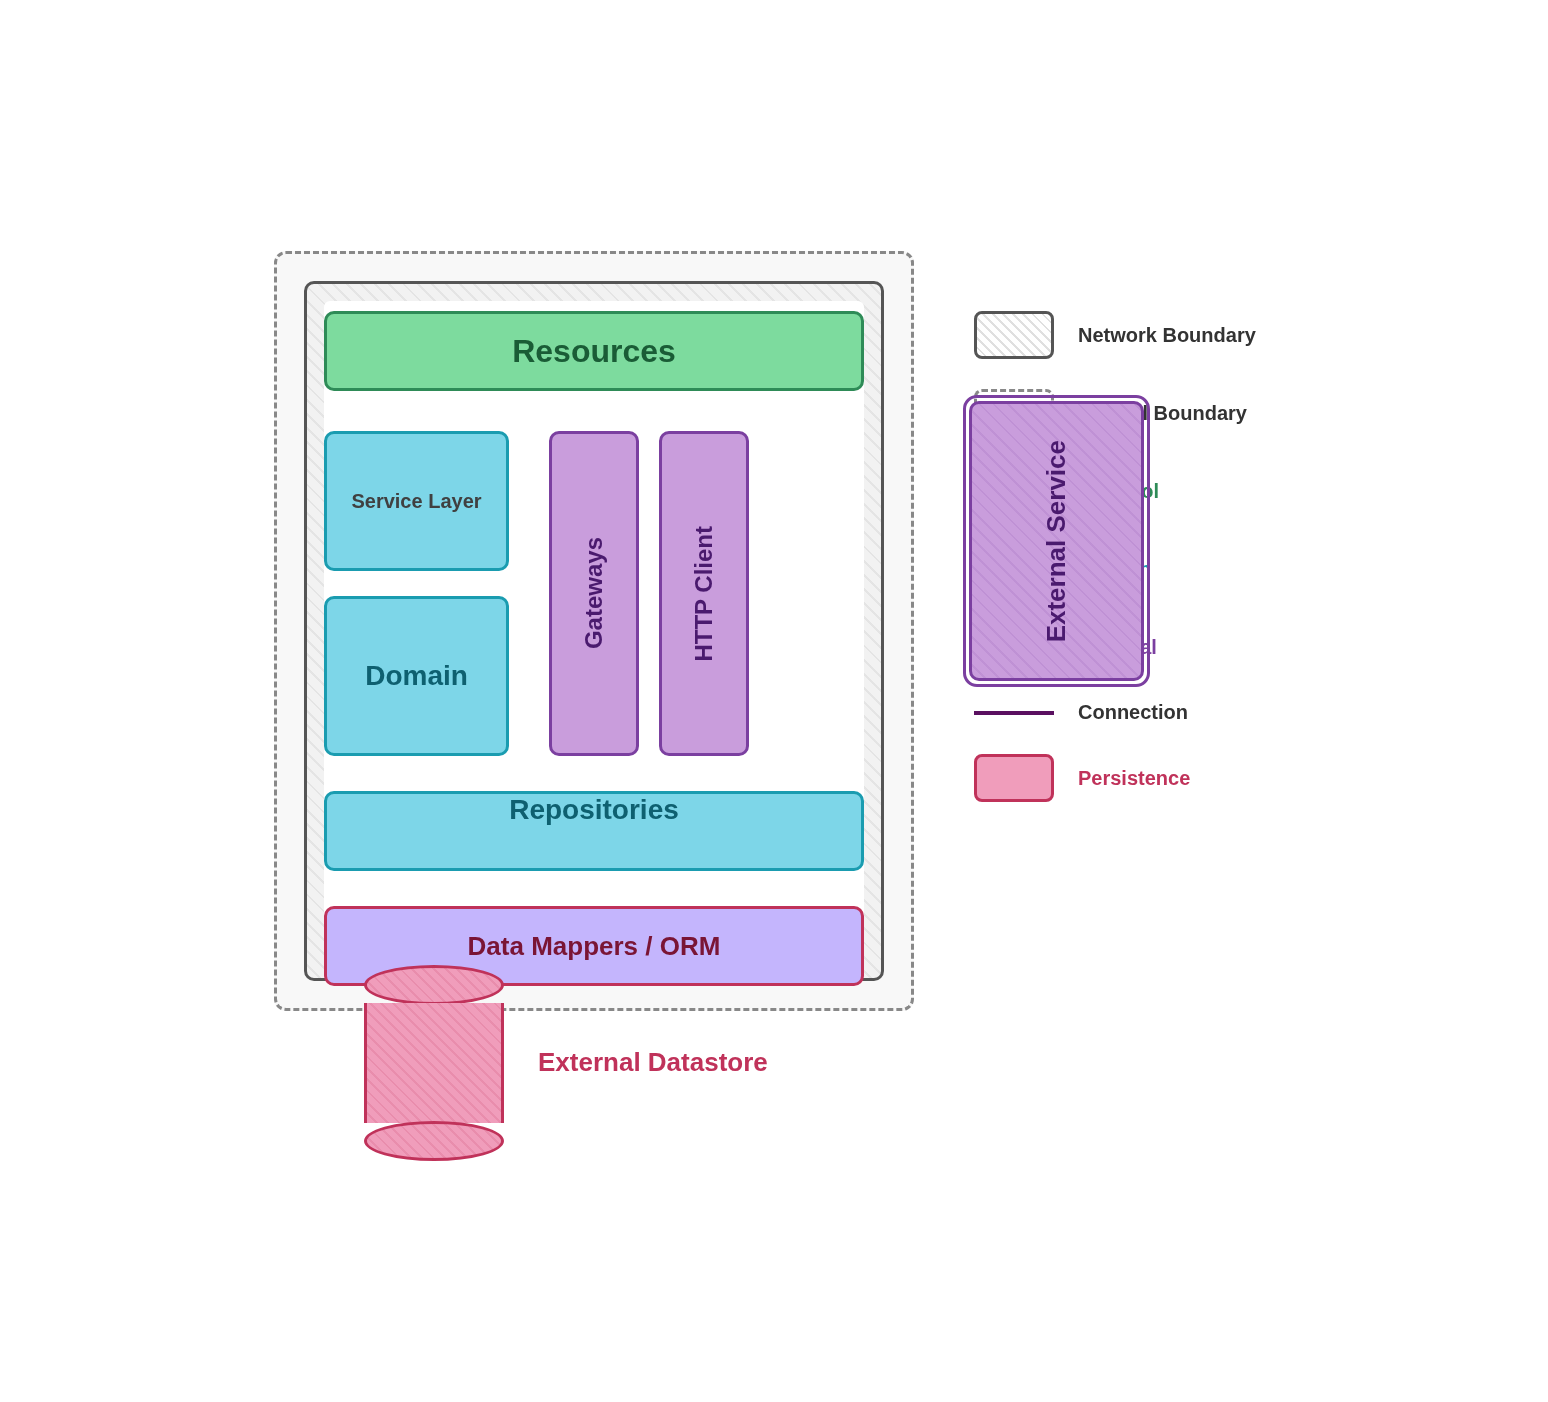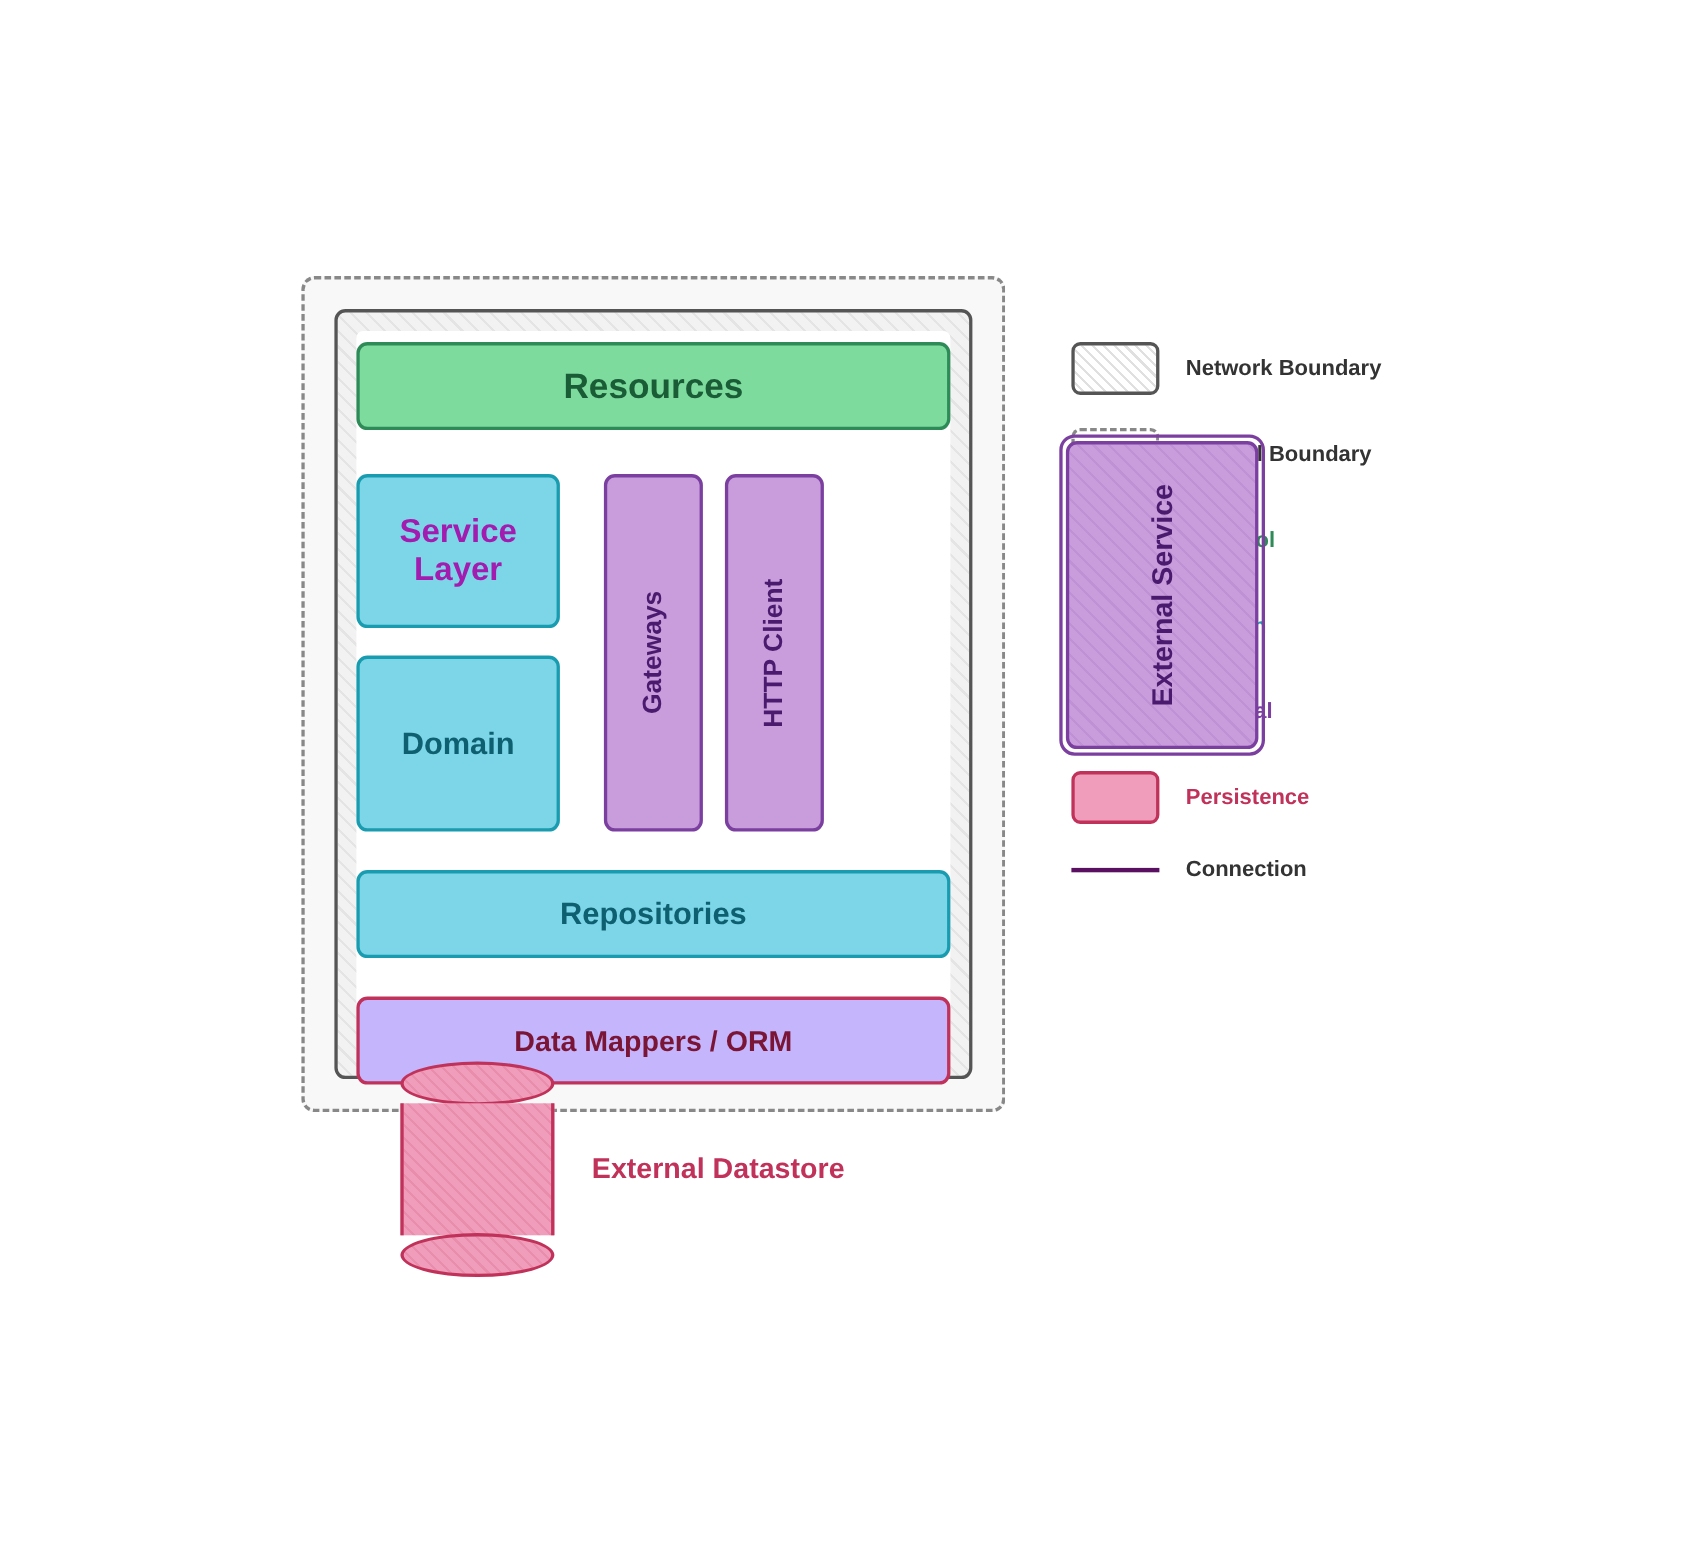--- a/index.html
+++ b/index.html
@@ -101,23 +101,23 @@
       height: 140px;
       background: #7dd6e8;
       border: 3px solid #1a9cb0;
       border-radius: 10px;
       display: flex;
       align-items: center;
       justify-content: center;
       text-align: center;
     }
     .service-layer-box span {
-      font-size: 30px;
-      font-weight: bold;
-      color: #a21caf;
+      font-size: 20px;
+      font-weight: bold;
+      color: #404040;
     }
 
     
     .domain-box {
       position: absolute;
       top: 345px;
       left: 90px;
       width: 185px;
       height: 160px;
       background: #7dd6e8;
@@ -183,21 +183,20 @@
     .repositories-box {
       position: absolute;
       top: 540px;
       left: 90px;
       right: 50px;
       height: 80px;
       background: #7dd6e8;
       border: 3px solid #1a9cb0;
       border-radius: 10px;
       display: flex;
-      align-items: center;
       justify-content: center;
     }
     .repositories-box span {
       font-size: 28px;
       font-weight: bold;
       color: #0e6070;
     }
 
     
     .data-mappers-box {
@@ -516,23 +515,23 @@
       <div class="legend-box domain"></div>
       <span class="legend-label teal">Domain</span>
     </div>
 
     <div class="legend-item">
       <div class="legend-box external"></div>
       <span class="legend-label purple">External</span>
     </div>
 
     <div class="legend-item">
+      <div class="legend-line"></div>
+      <span class="legend-label dark">Connection</span>
+    </div>
+
+    <div class="legend-item">
       <div class="legend-box persistence"></div>
       <span class="legend-label pink">Persistence</span>
     </div>
 
-    <div class="legend-item">
-      <div class="legend-line"></div>
-      <span class="legend-label dark">Connection</span>
-    </div>
-
   </div>
 </div>
 
 </body></html>

